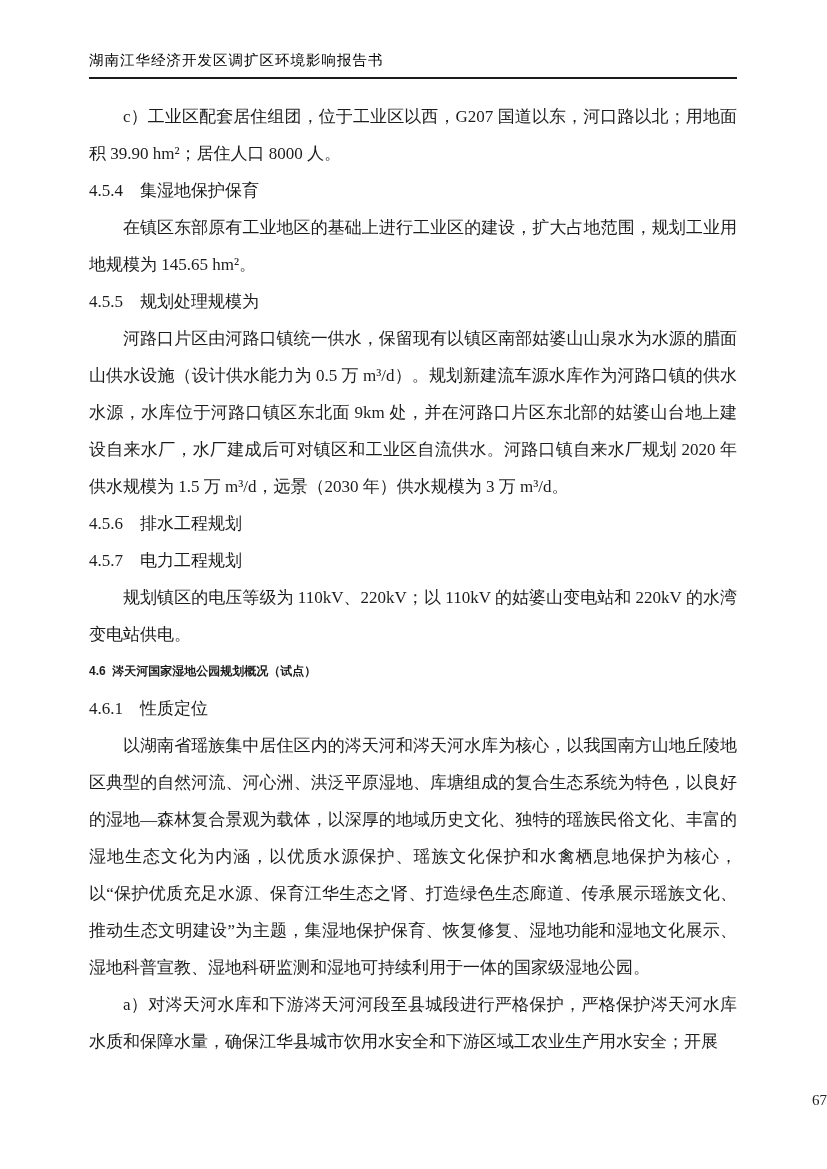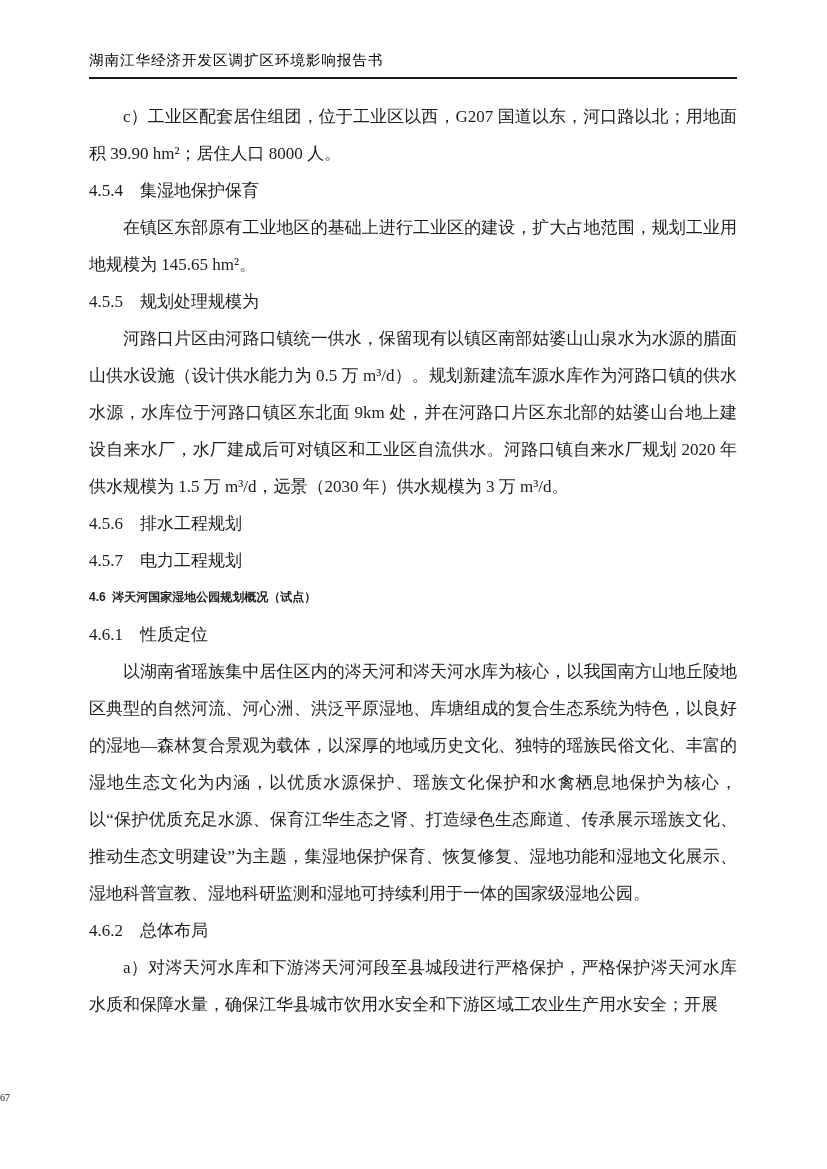--- a/index.html
+++ b/index.html
@@ -56,42 +56,42 @@
     font-weight: bold;
     font-size: 12px;
     font-family: "Liberation Sans", "DejaVu Sans", sans-serif;
   }
   .heading-2 .h-num { margin-right: 0.55em; }
   .page-footer {
     position: absolute;
     top: 1092px;
     left: 0;
     right: 0;
-    text-align: left;
-    font-size: 10px;
+    text-align: right;
+    font-size: 15px;
     color: #222222;
   }
 </style>
 </head>
 <body>
 
 <div class="page">
 
   <div class="running-header">湖南江华经济开发区调扩区环境影响报告书</div>
 
   <div class="doc-body">
       <p class="para">c）工业区配套居住组团，位于工业区以西，G207 国道以东，河口路以北；用地面积 39.90 hm²；居住人口 8000 人。</p>
       <div class="heading-3"><span class="h-num">4.5.4</span><span class="h-title">集湿地保护保育</span></div>
       <p class="para">在镇区东部原有工业地区的基础上进行工业区的建设，扩大占地范围，规划工业用地规模为 145.65 hm²。</p>
       <div class="heading-3"><span class="h-num">4.5.5</span><span class="h-title">规划处理规模为</span></div>
       <p class="para">河路口片区由河路口镇统一供水，保留现有以镇区南部姑婆山山泉水为水源的腊面山供水设施（设计供水能力为 0.5 万 m³/d）。规划新建流车源水库作为河路口镇的供水水源，水库位于河路口镇区东北面 9km 处，并在河路口片区东北部的姑婆山台地上建设自来水厂，水厂建成后可对镇区和工业区自流供水。河路口镇自来水厂规划 2020 年供水规模为 1.5 万 m³/d，远景（2030 年）供水规模为 3 万 m³/d。</p>
       <div class="heading-3"><span class="h-num">4.5.6</span><span class="h-title">排水工程规划</span></div>
       <div class="heading-3"><span class="h-num">4.5.7</span><span class="h-title">电力工程规划</span></div>
+      <p class="para">规划镇区的电压等级为 110kV、220kV；以 110kV 的姑婆山变电站和 220kV 的水湾变电站供电。</p>
       <div class="heading-2"><span class="h-num">4.6</span><span class="h-title">涔天河国家湿地公园规划概况（试点）</span></div>
       <div class="heading-3"><span class="h-num">4.6.1</span><span class="h-title">性质定位</span></div>
       <p class="para">以湖南省瑶族集中居住区内的涔天河和涔天河水库为核心，以我国南方山地丘陵地区典型的自然河流、河心洲、洪泛平原湿地、库塘组成的复合生态系统为特色，以良好的湿地—森林复合景观为载体，以深厚的地域历史文化、独特的瑶族民俗文化、丰富的湿地生态文化为内涵，以优质水源保护、瑶族文化保护和水禽栖息地保护为核心，以“保护优质充足水源、保育江华生态之肾、打造绿色生态廊道、传承展示瑶族文化、推动生态文明建设”为主题，集湿地保护保育、恢复修复、湿地功能和湿地文化展示、湿地科普宣教、湿地科研监测和湿地可持续利用于一体的国家级湿地公园。</p>
-      <div class="heading-3"><span class="h-num">4.6.2</span><span class="h-title">总体布局</span></div>
       <p class="para">a）对涔天河水库和下游涔天河河段至县城段进行严格保护，严格保护涔天河水库水质和保障水量，确保江华县城市饮用水安全和下游区域工农业生产用水安全；开展</p>
     </div>
 
   <div class="page-footer">67</div>
 
 </div>
 
 </body></html>

